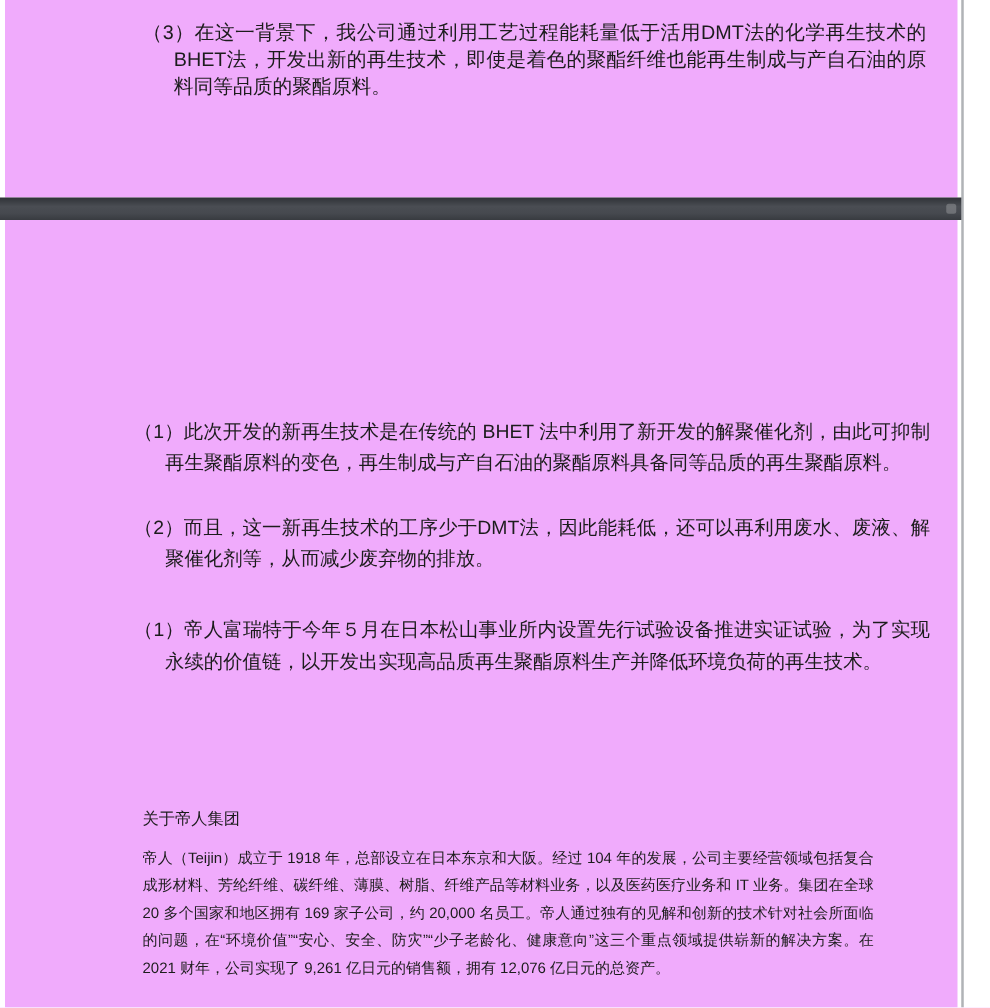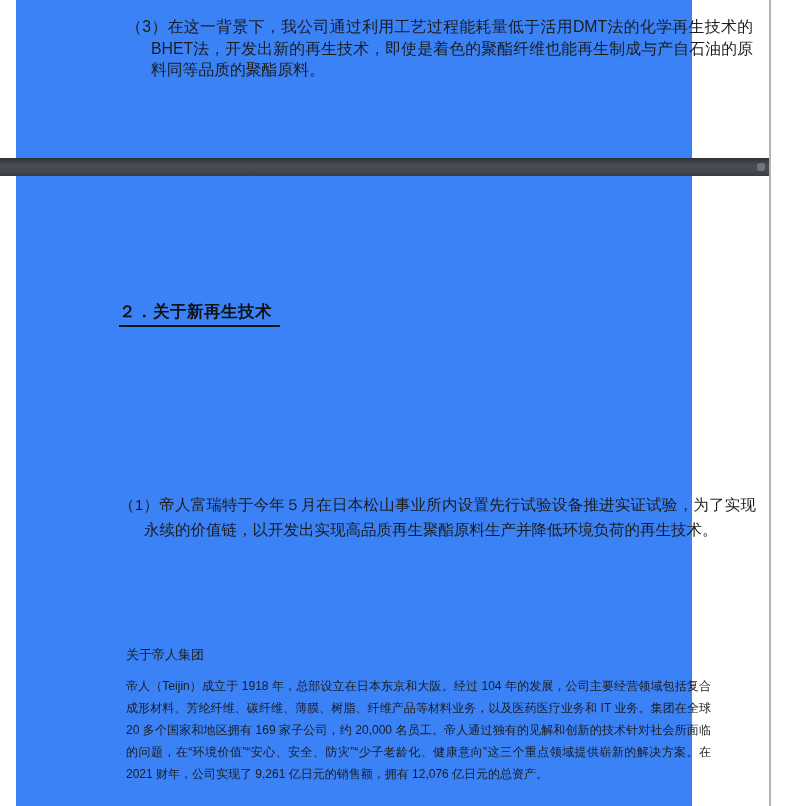--- a/index.html
+++ b/index.html
@@ -12,23 +12,23 @@
     font-family: "Liberation Sans", "DejaVu Sans", sans-serif;
   }
   .viewer {
     position: relative;
     width: 792px;
     height: 806px;
     background: #ffffff;
   }
   .page {
     position: absolute;
-    left: 16px;
-    width: 676px;
-    background: #3b82f6;
+    left: 4px;
+    width: 762px;
+    background: #f0abfc;
   }
   .page1 { top: 0; height: 158px; }
   .page2 { top: 176px; height: 630px; }
 
   .page-gap {
     position: absolute;
     top: 158px;
     left: 0;
     width: 770px;
     height: 18px;
@@ -127,23 +127,24 @@
   <div class="page page1">
     <p class="para hang p1-para"><span>（3）</span><span>在这一背景下，我公司通过利用工艺过程能耗量低于活用DMT法的化学再生技术的BHET法，开发出新的再生技术，即使是着色的聚酯纤维也能再生制成与产自石油的原料同等品质的聚酯原料。</span></p>
   </div>
 
   <div class="page-gap">
     <span class="grip"></span>
   </div>
 
   <div class="page page2">
 
-    <h2 class="hd s2hd"><span class="hd-text">２．关于新再生技术</span></h2>
 
+    <p class="para hang sec-para s2p1"><span>（1）</span><span>此次开发的新再生技术是在传统的 BHET 法中利用了新开发的解聚催化剂，由此可抑制再生聚酯原料的变色，再生制成与产自石油的聚酯原料具备同等品质的再生聚酯原料。</span></p>
 
+    <p class="para hang sec-para s2p2"><span>（2）</span><span>而且，这一新再生技术的工序少于DMT法，因此能耗低，还可以再利用废水、废液、解聚催化剂等，从而减少废弃物的排放。</span></p>
 
 
     <p class="para hang sec-para s3p1"><span>（1）</span><span>帝人富瑞特于今年５月在日本松山事业所内设置先行试验设备推进实证试验，为了实现永续的价值链，以开发出实现高品质再生聚酯原料生产并降低环境负荷的再生技术。</span></p>
 
 
     <h3 class="about-title">关于帝人集团</h3>
 
     <p class="about-body">帝人（Teijin）成立于 1918 年，总部设立在日本东京和大阪。经过 104 年的发展，公司主要经营领域包括复合成形材料、芳纶纤维、碳纤维、薄膜、树脂、纤维产品等材料业务，以及医药医疗业务和 IT 业务。集团在全球 20 多个国家和地区拥有 169 家子公司，约 20,000 名员工。帝人通过独有的见解和创新的技术针对社会所面临的问题，在“环境价值”“安心、安全、防灾”“少子老龄化、健康意向”这三个重点领域提供崭新的解决方案。在 2021 财年，公司实现了 9,261 亿日元的销售额，拥有 12,076 亿日元的总资产。</p>
 
   </div>

